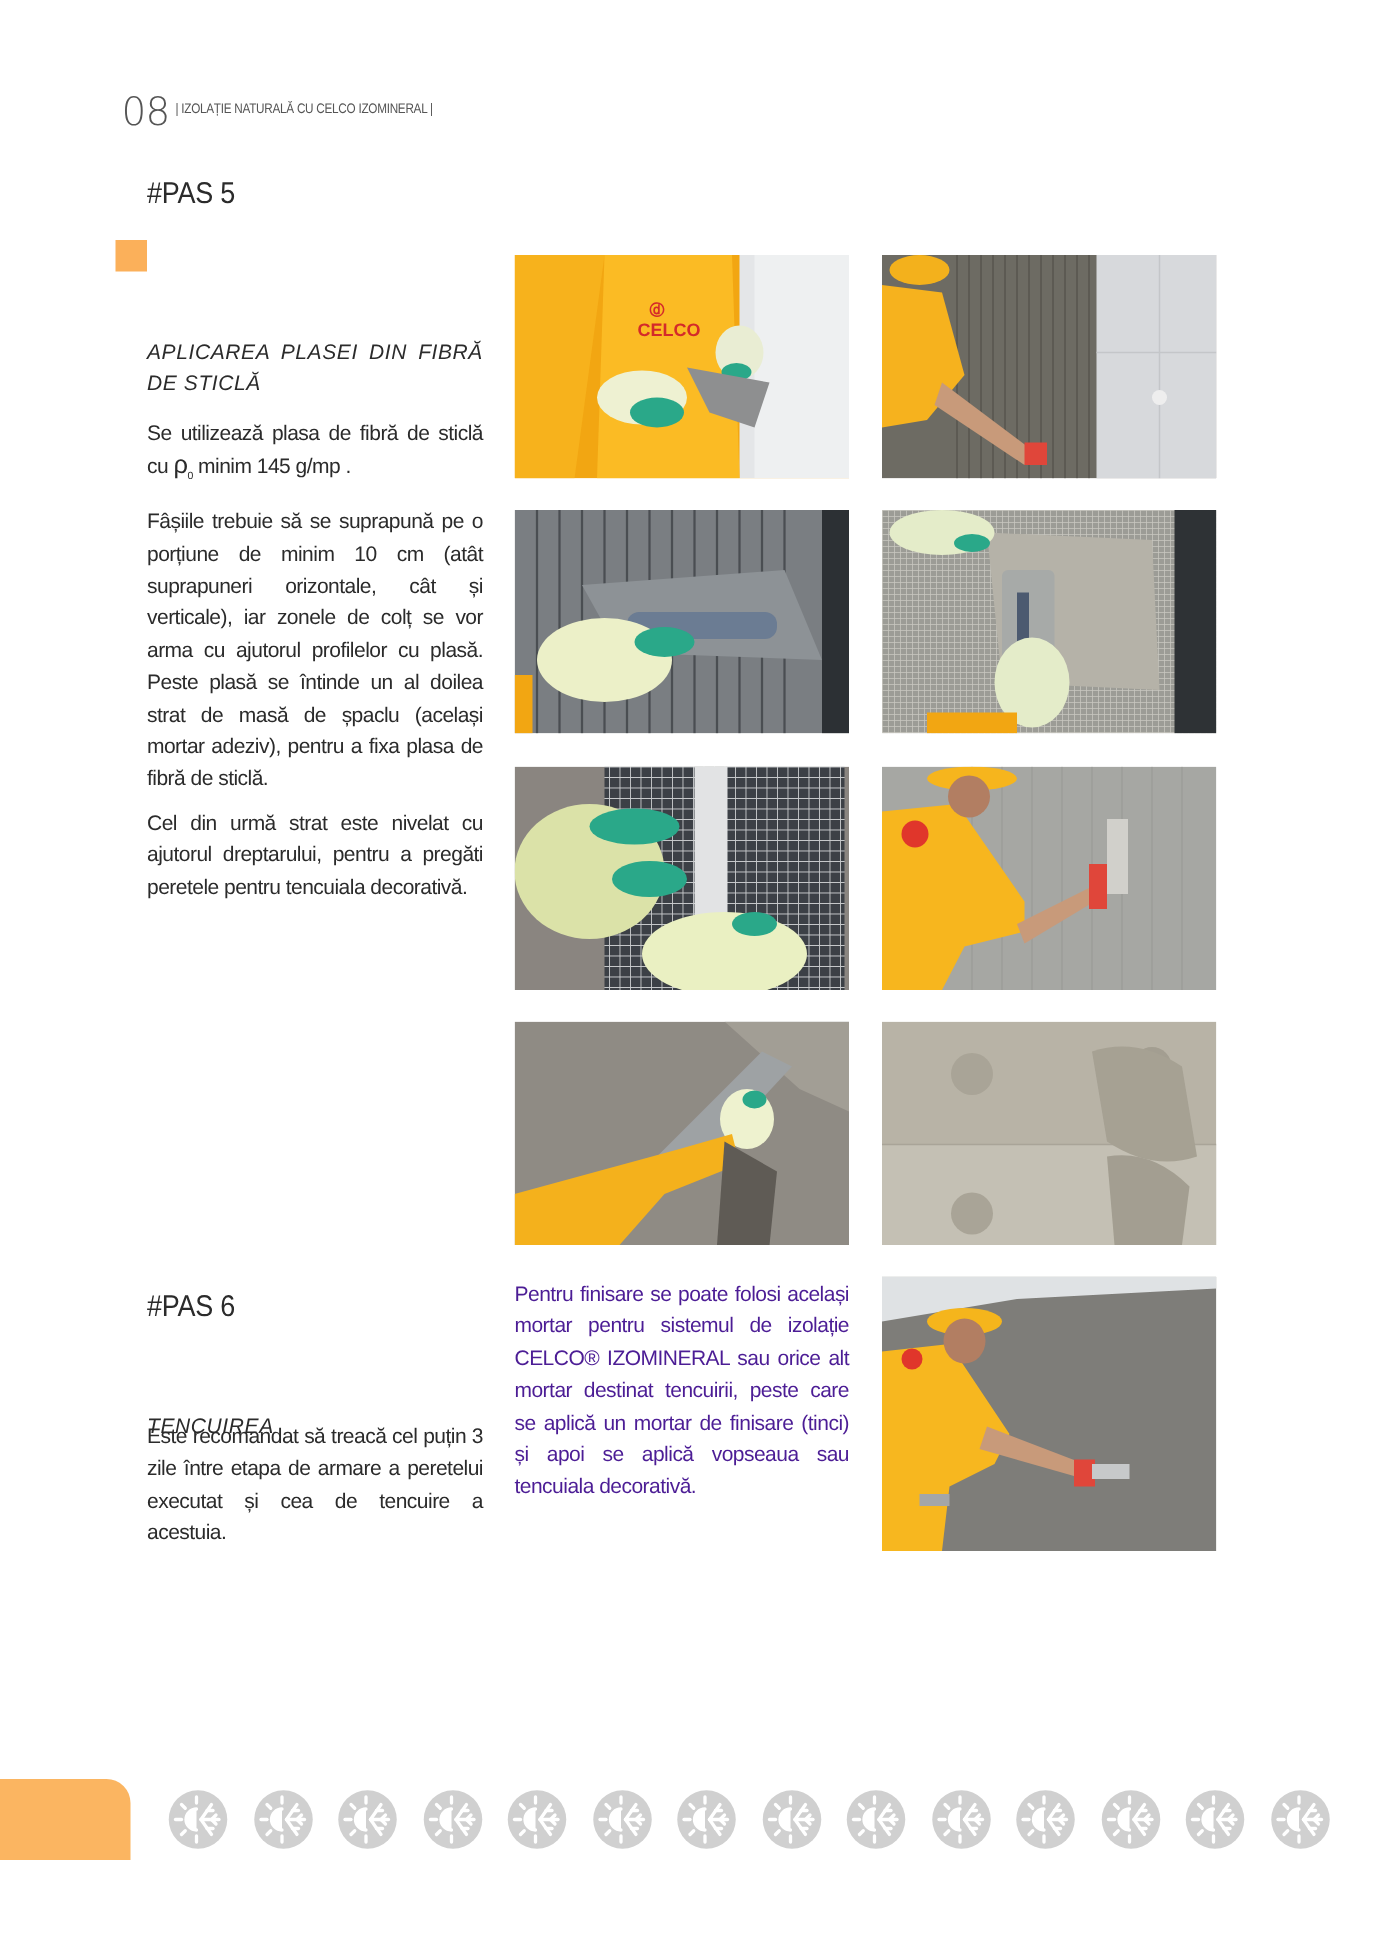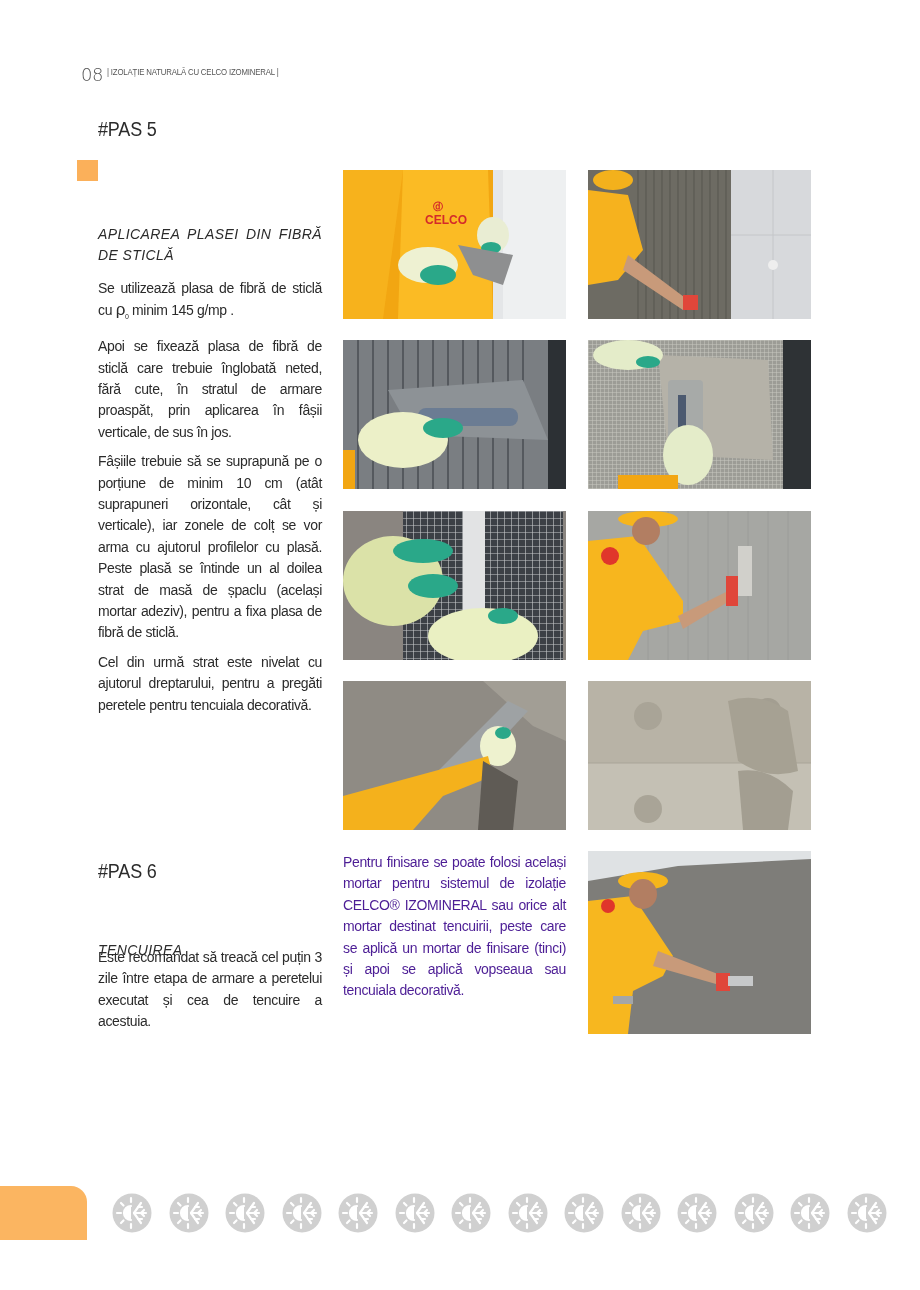--- a/index.html
+++ b/index.html
@@ -1,20 +1,20 @@
 <!DOCTYPE html>
 <html><head>
 <meta charset="utf-8">
 <style>
   * { margin: 0; padding: 0; box-sizing: border-box; }
   html, body { width: 920px; height: 1290px; background: #ffffff; overflow: hidden; }
   body { position: relative; font-family: "Liberation Sans", sans-serif; color: #2b2b2b; }
 
   .page-header { position: absolute; left: 81px; top: 62px; display: flex; align-items: flex-start; }
-  .page-num { font-size: 18px; color: #555555; letter-spacing: -0.5px; line-height: 26px; font-family: "DejaVu Sans", sans-serif; font-weight: 300; }
+  .page-num { font-size: 26px; color: #555555; letter-spacing: -0.5px; line-height: 26px; font-family: "DejaVu Sans", sans-serif; font-weight: 300; }
   .running-title { font-size: 9.2px; color: #555555; margin-left: 4px; margin-top: 5px; letter-spacing: -0.2px; transform: scaleX(0.85); transform-origin: left center; white-space: nowrap; }
 
   .step-title { position: absolute; left: 98px; font-size: 20px; color: #2b2b2b; transform: scaleX(0.9); transform-origin: left center; letter-spacing: -0.2px; }
   .accent-square { position: absolute; left: 77px; top: 160px; width: 21px; height: 21px; background: #fbb05a; }
 
   .subhead { position: absolute; left: 98px; width: 224px; font-size: 14px; line-height: 21px; color: #2b2b2b; text-align: justify; letter-spacing: 0.4px; font-style: italic; }
   .text-col { position: absolute; left: 98px; width: 224px; font-size: 14px; line-height: 21.4px; color: #2b2b2b; text-align: justify; letter-spacing: -0.35px; }
   .text-col p { margin-bottom: 8px; }
   .text-col2 { position: absolute; left: 343px; top: 852px; width: 223px; font-size: 14px; line-height: 21.4px; color: #4c1d95; text-align: justify; letter-spacing: -0.35px; }
 
@@ -37,21 +37,20 @@
 <div class="step-title" style="top:118px;">#PAS 5</div>
 <div class="accent-square"></div>
 
 <div class="subhead" style="top:224px;">APLICAREA PLASEI DIN FIBRĂ DE STICLĂ</div>
 
 <div class="text-col" style="top:278px;">
   <p>
     <span>Se utilizează plasa de fibră de sticlă  cu</span>
     <span style="font-size:17px;"><span>ρ</span><sub style="font-size:7px;">0</sub></span><span> minim 145 g/mp .</span>
   </p>
-  <p>Apoi se fixează plasa de fibră de sticlă care trebuie înglobată neted, fără cute, în stratul de armare proaspăt, prin aplicarea în fâșii verticale, de sus în jos.</p>
   <p>Fâșiile trebuie să se suprapună pe o porțiune de minim 10 cm (atât suprapuneri orizontale, cât și verticale), iar zonele de colț se vor arma cu ajutorul profilelor cu plasă. Peste plasă se întinde un al doilea strat de masă de șpaclu (același mortar adeziv), pentru a fixa plasa de fibră de sticlă.</p>
   <p>Cel din urmă strat este nivelat cu ajutorul dreptarului, pentru a pregăti peretele pentru tencuiala decorativă.</p>
 </div>
 
 <div class="step-title" style="top:860px;">#PAS 6</div>
 <div class="subhead" style="top:940px;">TENCUIREA</div>
 <div class="text-col" style="top:947px;">
   <p>Este recomandat să treacă cel puțin 3 zile între etapa de armare a peretelui executat și cea de tencuire a acestuia.</p>
 </div>
 <div class="text-col2">

